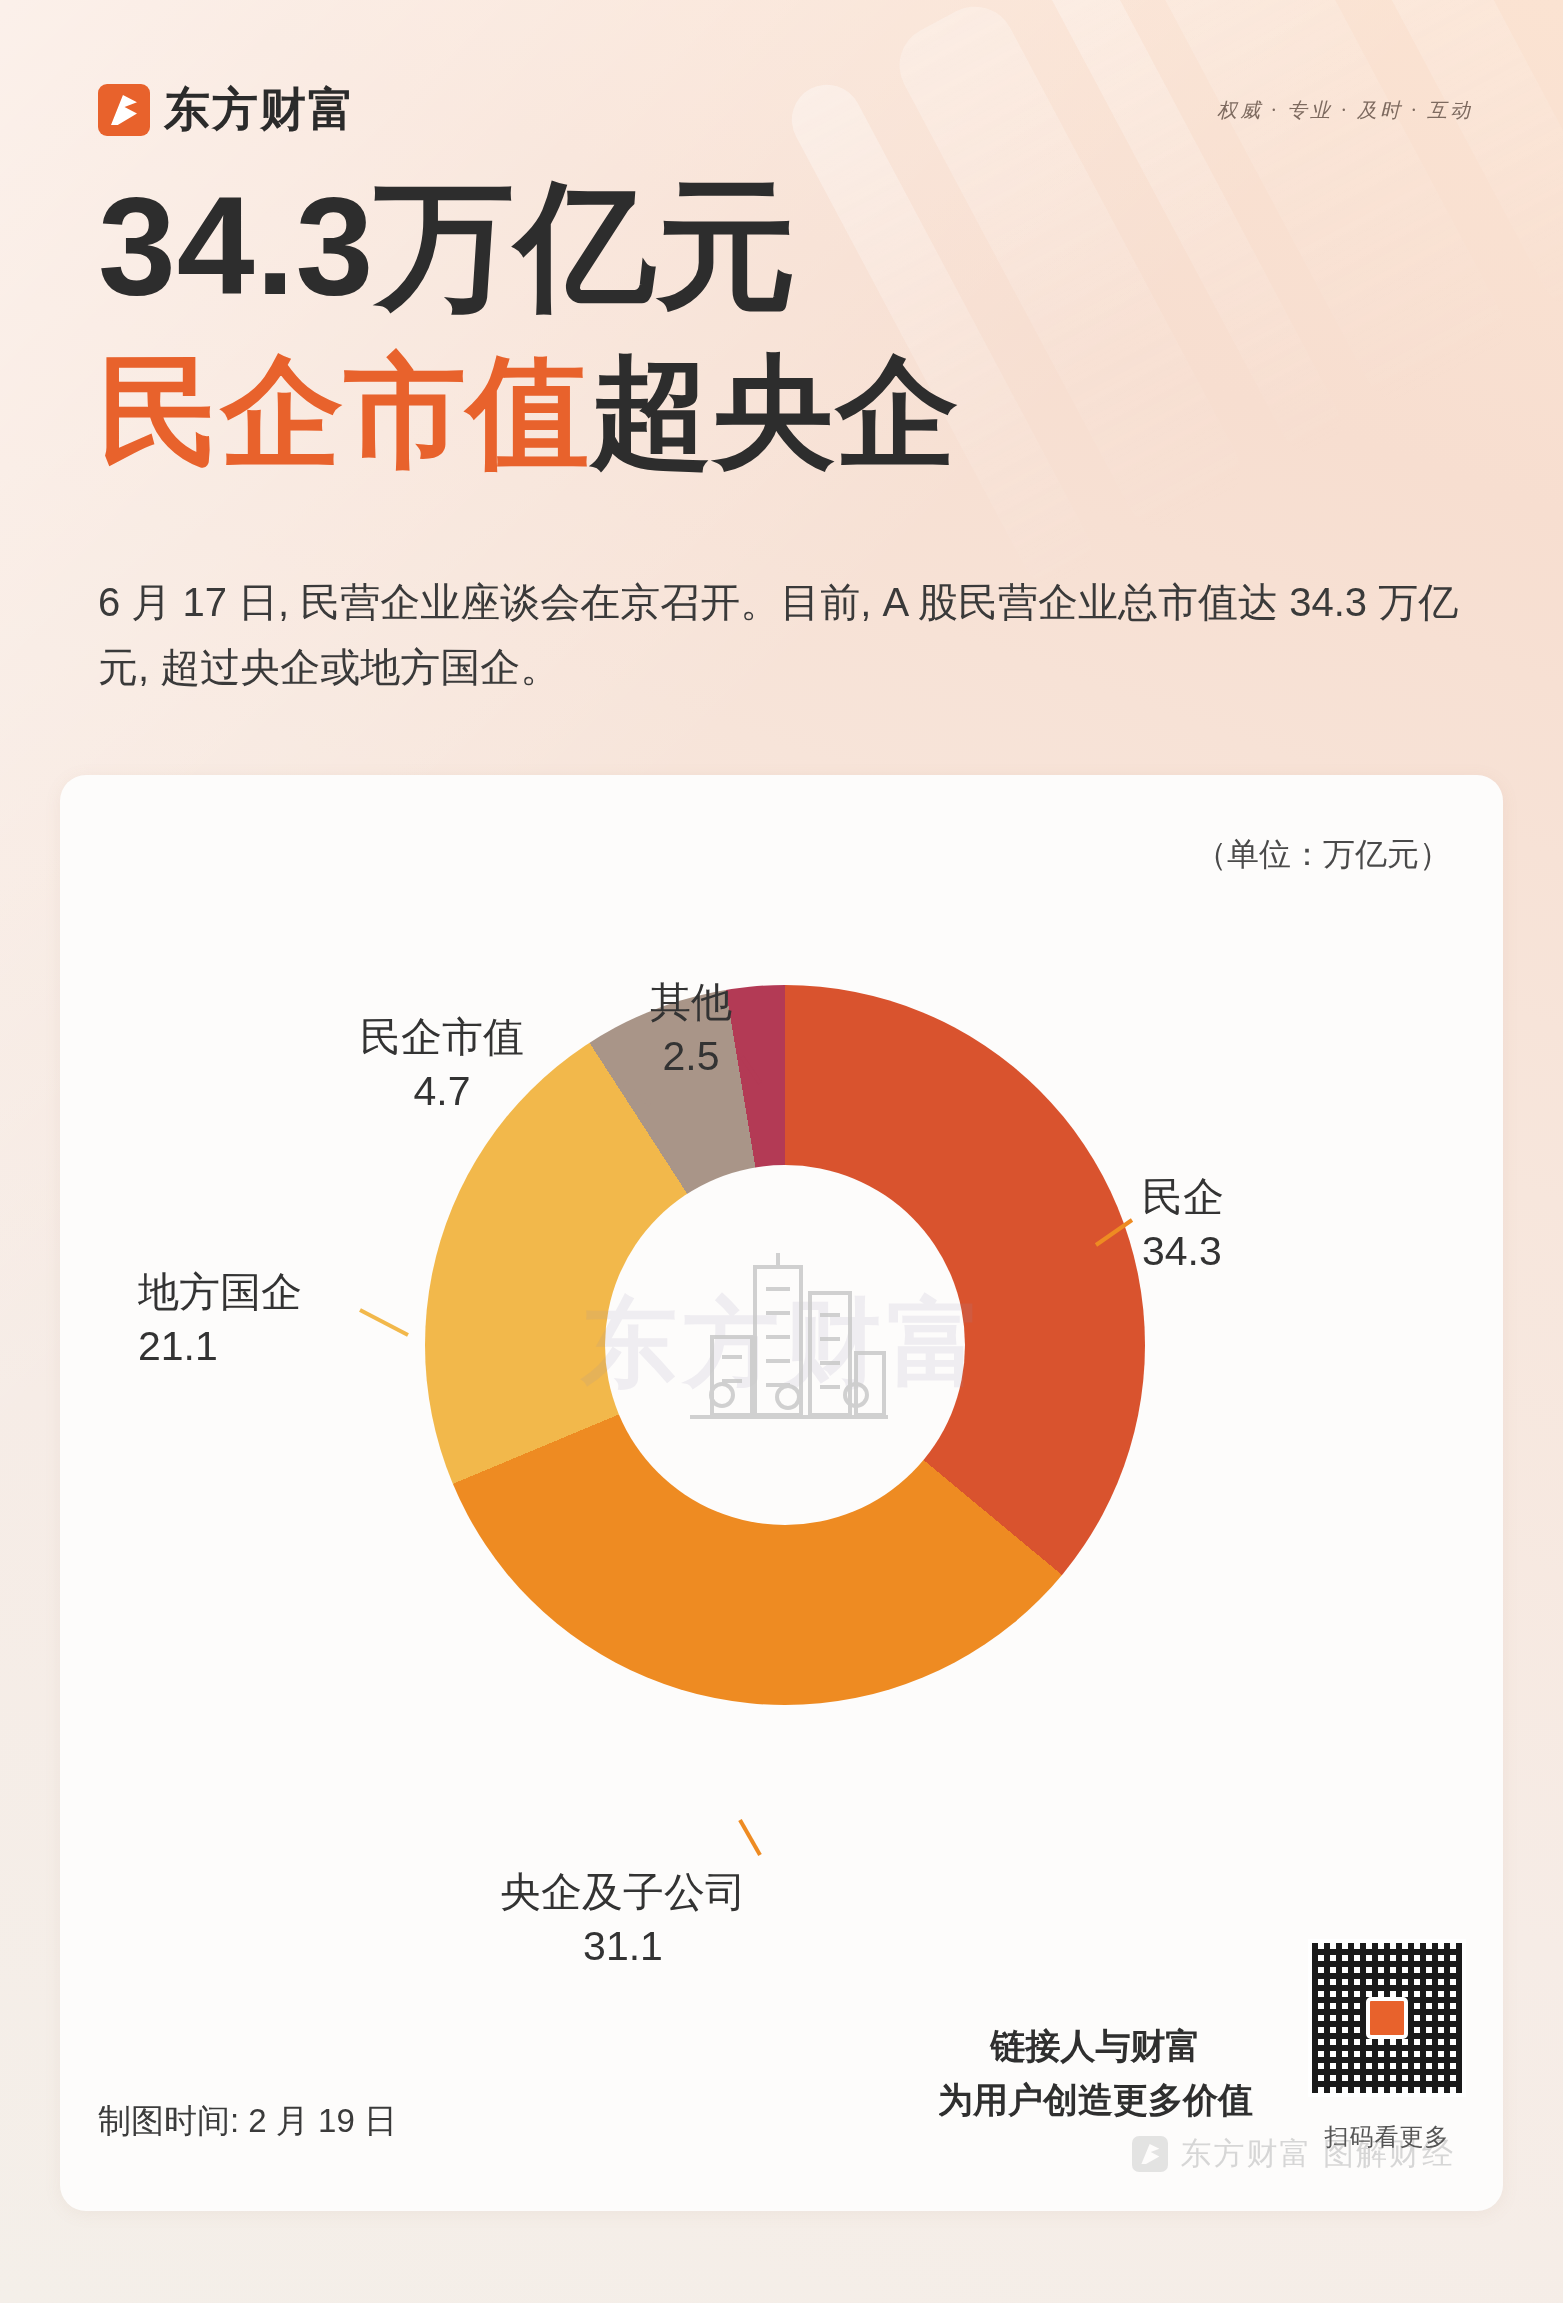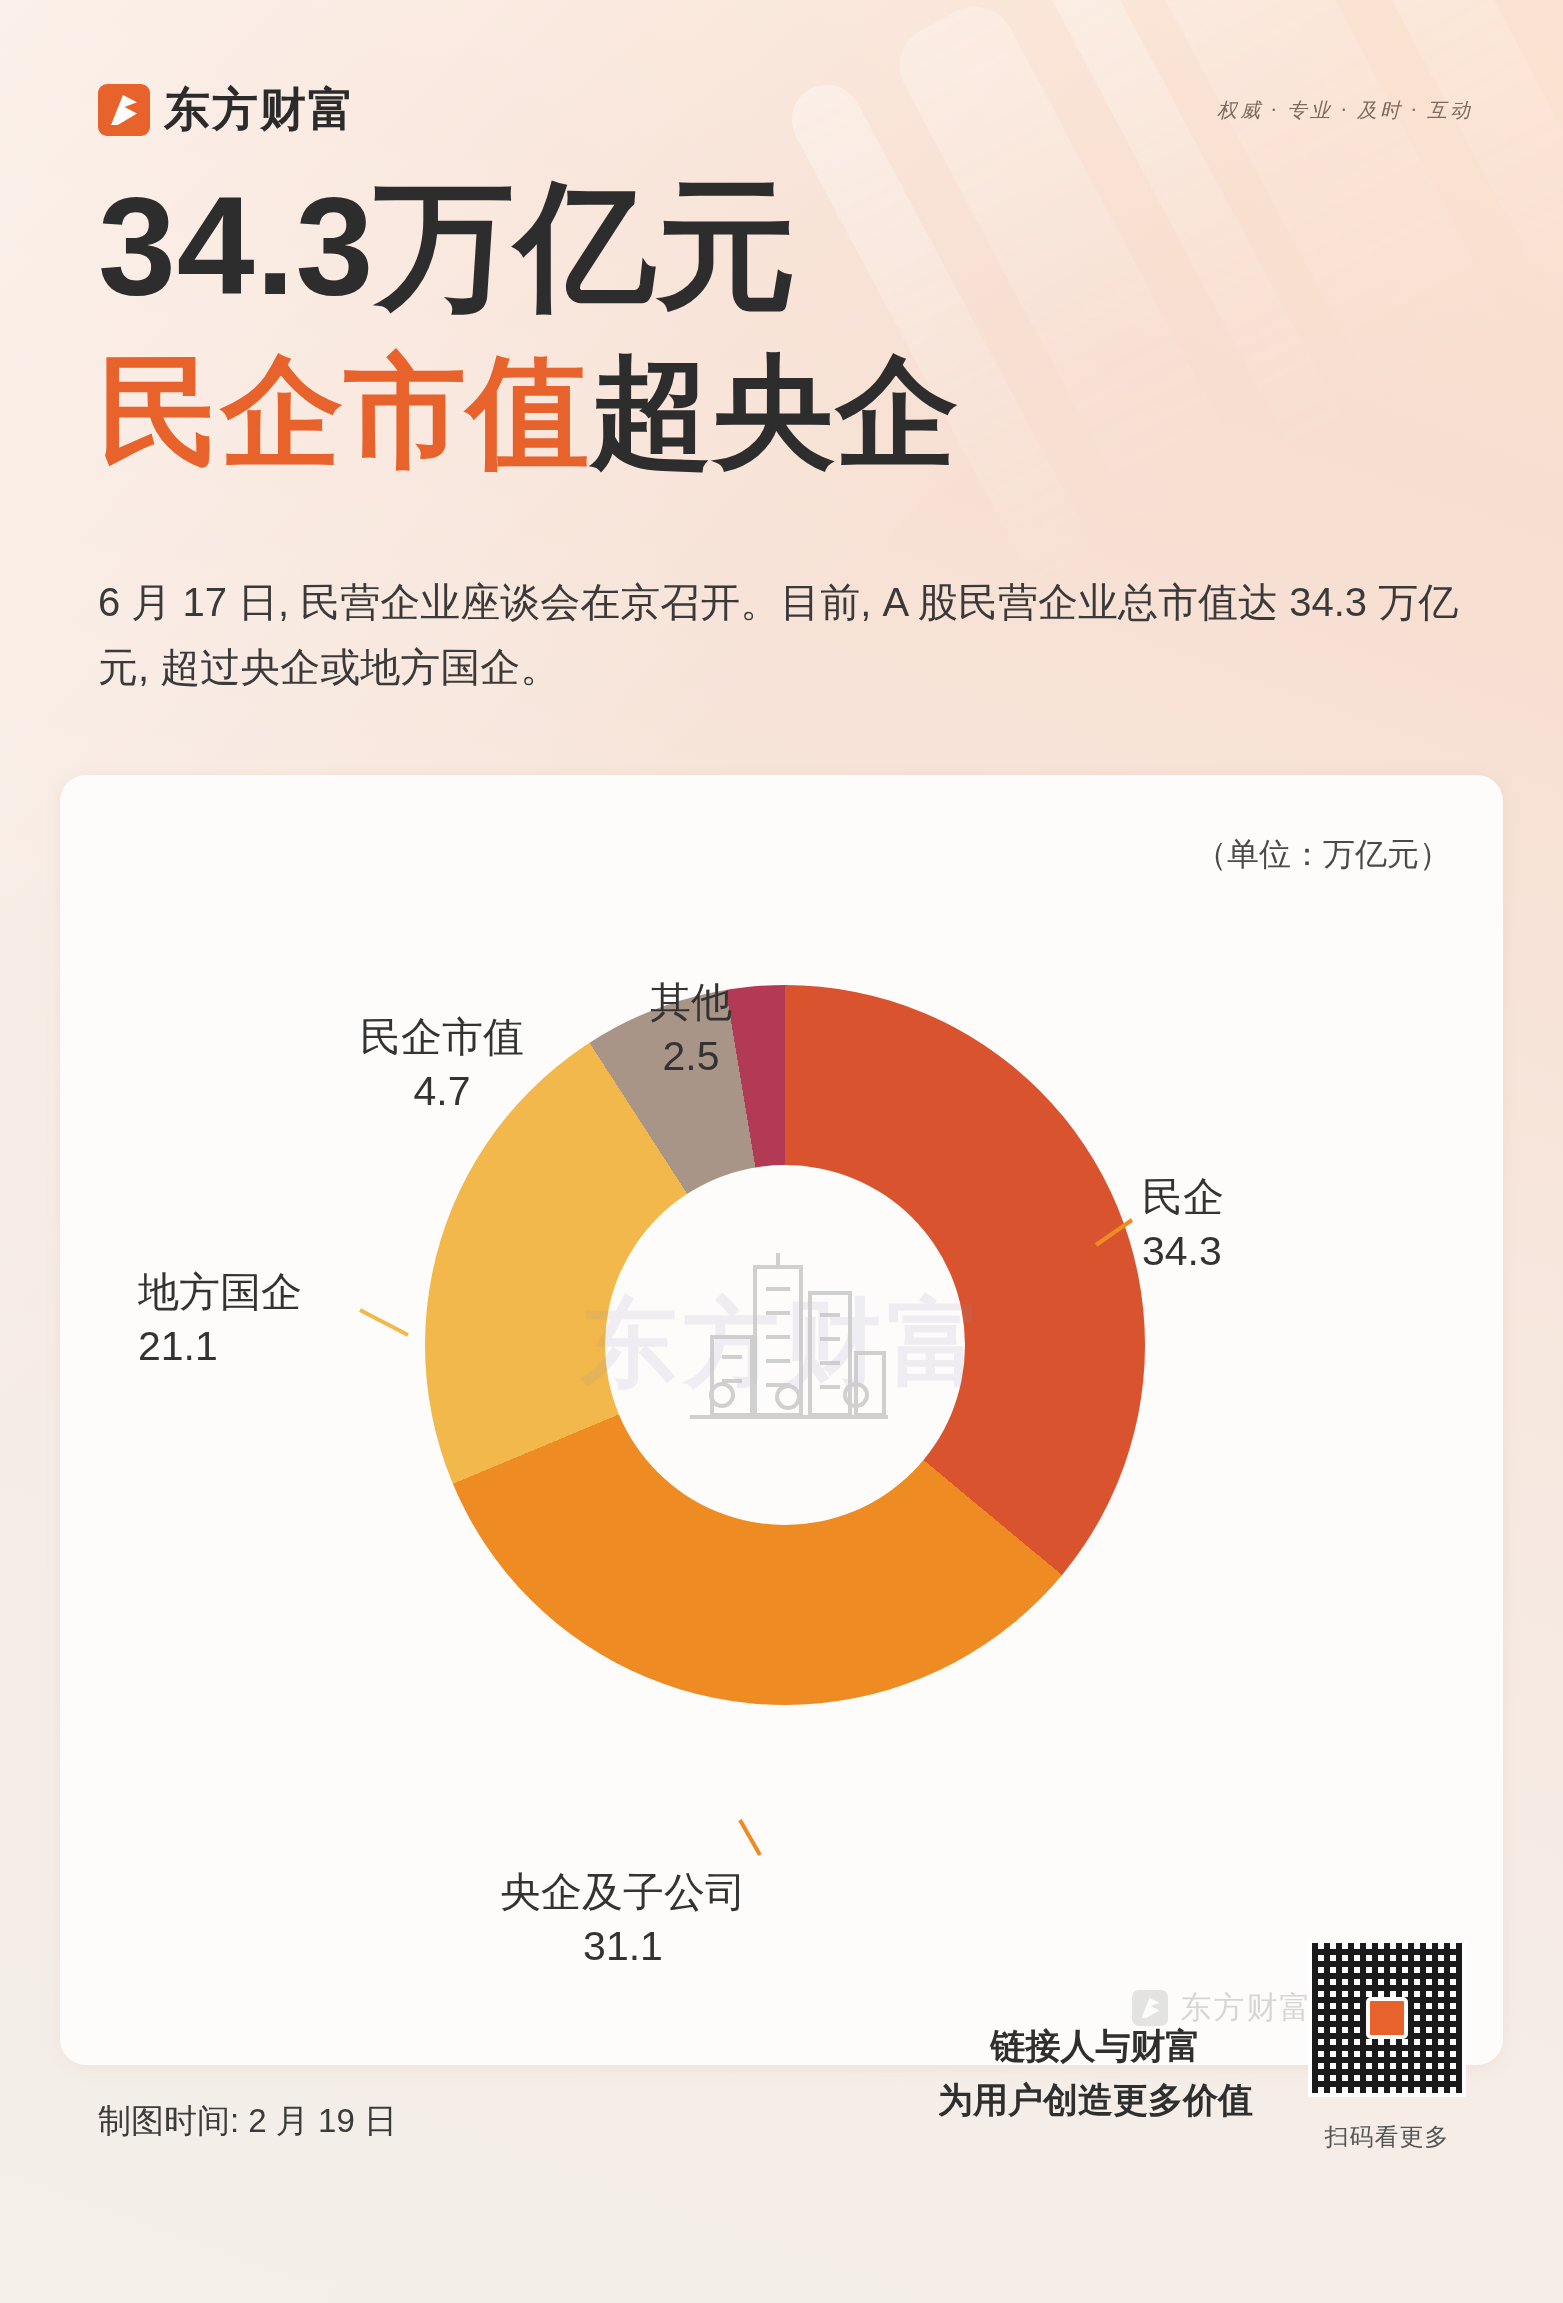--- a/index.html
+++ b/index.html
@@ -127,21 +127,21 @@
     line-height: 1.62;
     color: #3a3a3a;
   }
 
   
   .card {
     position: absolute;
     top: 775px;
     left: 60px;
     width: 1443px;
-    height: 1290px;
+    height: 1436px;
     background: #fdfcfb;
     border-radius: 26px;
     box-shadow: 0 3px 18px rgba(150,110,85,0.08);
   }
   .unit {
     position: absolute;
     top: 58px;
     right: 52px;
     font-size: 32px;
     color: #4a4a4a;

